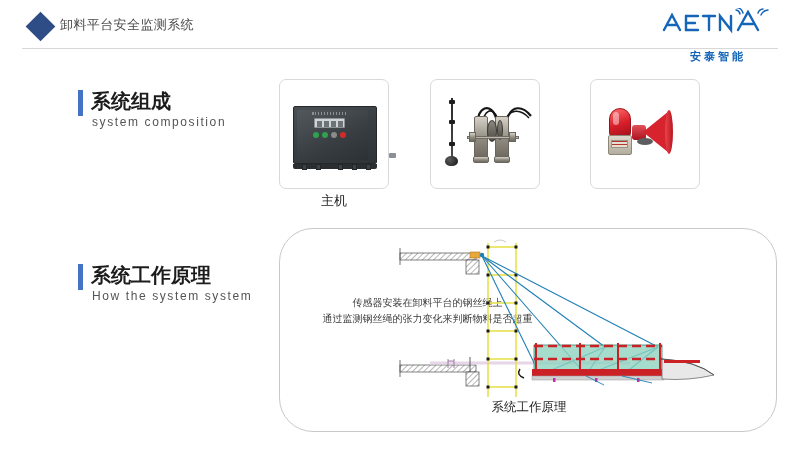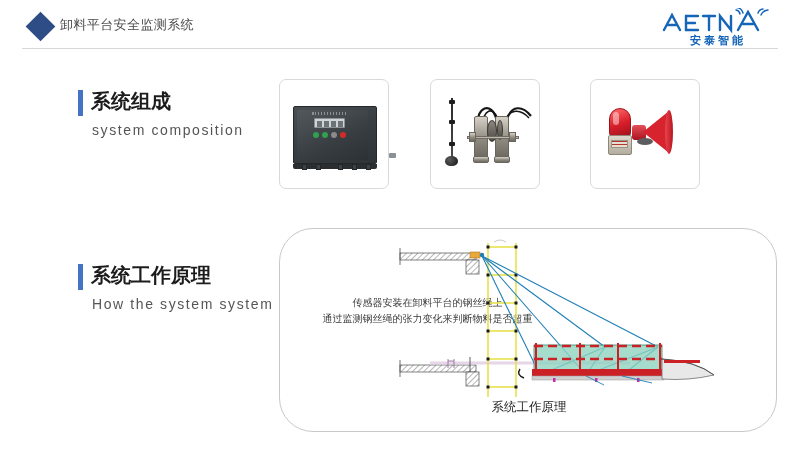--- a/index.html
+++ b/index.html
@@ -23,39 +23,39 @@
   }
   #header-title {
     position: absolute; left: 60px; top: 14px;
     font-size: 13px; color: #4b4b4b; letter-spacing: 0.4px; line-height: 22px;
   }
 
   
   #logo { position: absolute; right: 22px; top: 8px; width: 120px; height: 42px; }
   #logo-mark { position: absolute; left: 0; top: 0; width: 120px; height: 26px; }
   #logo-sub {
-    position: absolute; left: 0; top: 25px; width: 120px;
+    position: absolute; left: 0; top: 41px; width: 120px;
     text-align: center; font-size: 11px; color: #1565b8;
     letter-spacing: 3px; font-weight: bold;
   }
 
   
   .section-head { position: absolute; }
   .sec-bar {
     position: absolute; left: 0; top: 2px; width: 5px; height: 26px;
     background: #4472c4;
   }
   .sec-cn {
     position: absolute; left: 13px; top: 0;
     font-size: 20px; font-weight: bold; color: #1c1c1c;
     white-space: nowrap; line-height: 26px;
   }
   .sec-en {
     position: absolute; left: 14px; top: 27px;
-    font-size: 14px; color: #555; letter-spacing: 1.6px; white-space: nowrap; margin-top: 7px;
+    font-size: 12px; color: #555; letter-spacing: 1.6px; white-space: nowrap;
   }
   #sec-composition { left: 78px; top: 88px; }
   #sec-principle  { left: 78px; top: 262px; }
 
   
   .card {
     position: absolute; width: 110px; height: 110px;
     border: 1px solid #d9d9d9; border-radius: 7px; background: #fff;
   }
   #card-host   { left: 279px; top: 79px; }
@@ -258,20 +258,21 @@
       </div>
       <div class="host-knob"></div>
     </div>
     <div class="host-shadow"></div>
     <div class="host-port" style="left:22px"></div>
     <div class="host-port" style="left:36px"></div>
     <div class="host-port" style="left:58px"></div>
     <div class="host-port" style="left:72px"></div>
     <div class="host-port" style="left:86px"></div>
   </div>
+  <div class="card-caption" id="cap-host">主机</div>
 
   <div class="card" id="card-sensor">
 
     <div class="ant-rod"></div>
     <div class="ant-seg" style="top:20px"></div>
     <div class="ant-seg" style="top:40px"></div>
     <div class="ant-seg" style="top:62px"></div>
     <div class="ant-base"></div>
 
     <svg style="position:absolute;left:38px;top:16px" width="66" height="30">

